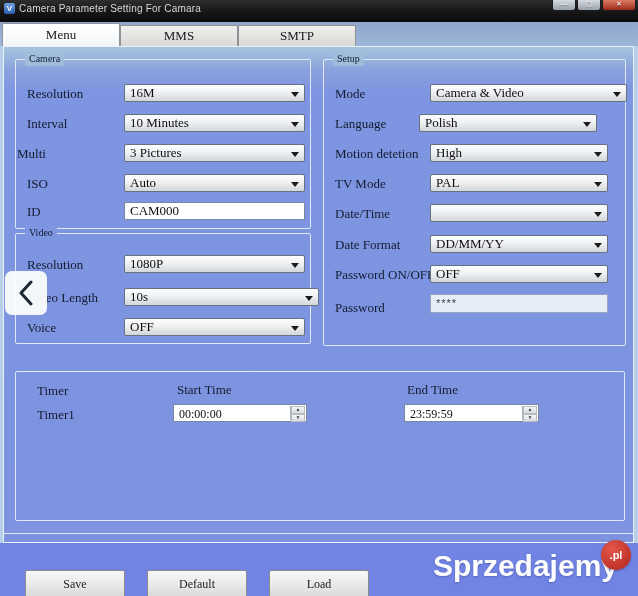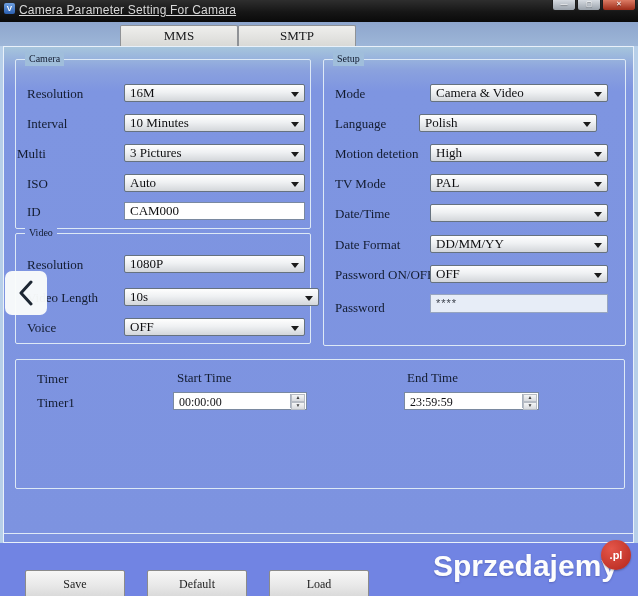--- a/index.html
+++ b/index.html
@@ -13,21 +13,21 @@
     position:absolute; left:0; top:0; width:638px; height:22px;
     background:linear-gradient(180deg,#2e2e2e 0%,#161616 55%,#0a0a0a 100%);
     display:flex; align-items:flex-start; padding:3px 0 0 4px;
     font-family:"Liberation Sans","DejaVu Sans",sans-serif;
   }
   .app-icon{
     width:11px; height:11px; margin-right:4px; border-radius:2px;
     background:linear-gradient(180deg,#6fa0e0,#2b5fb0);
     color:#fff; font-size:8px; line-height:11px; text-align:center; font-weight:bold;
   }
-  .title-text{ font-size:12px; color:#d8d8d8; letter-spacing:.2px;text-decoration:underline; }
+  .title-text{ font-size:10px; color:#d8d8d8; letter-spacing:.2px; }
   .win-btns{ position:absolute; right:2px; top:0; display:flex; gap:1px; }
   .win-btn{
     height:11px; border:1px solid #1c1c1c; border-top:none;
     border-radius:0 0 3px 3px; color:#fff; text-align:center;
     font-size:7px; line-height:9px; font-family:"Liberation Sans",sans-serif;
   }
   .wb-gray{ width:24px; background:linear-gradient(180deg,#d6dbe1,#99a1aa); color:#fff; }
   .wb-red{ width:34px; background:linear-gradient(180deg,#dc7b64,#9c2a17); }
   .wb-glyph{ display:inline-block; transform:translateY(-1px); text-shadow:0 1px 1px rgba(0,0,0,.5); }
   
@@ -134,20 +134,21 @@
       <div class="win-btn wb-gray"><span class="wb-glyph">—</span></div>
       <div class="win-btn wb-gray"><span class="wb-glyph">▢</span></div>
       <div class="win-btn wb-red"><span class="wb-glyph">✕</span></div>
     </div>
   </div>
 
   <div class="side-strip" style="left:0"></div>
   <div class="side-strip" style="right:0;width:4px"></div>
 
   <div class="tabstrip">
+    <div class="tab active" style="left:2px">Menu</div>
     <div class="tab" style="left:120px">MMS</div>
     <div class="tab" style="left:238px">SMTP</div>
   </div>
 
   <div class="page">
 
     <div class="group" style="left:11px;top:12px;width:296px;height:170px">
       <div class="group-title" style="background:#a0bedb"></div>
       <div class="group-title" style="background:#a0bedb">Camera</div>
 
@@ -198,21 +199,21 @@
       <div class="combo" style="left:108px;top:84px;width:181px">
         <span>OFF</span>
         <span class="arr"></span>
       </div>
     </div>
 
     <div class="group" style="left:319px;top:12px;width:303px;height:287px">
       <div class="group-title" style="background:#a0bedb">Setup</div>
 
       <span class="flabel" style="left:11px;top:26px">Mode</span>
-      <div class="combo" style="left:106px;top:24px;width:178px">
+      <div class="combo" style="left:106px;top:24px;width:197px">
         <span>Camera &amp; Video</span>
         <span class="arr"></span>
       </div>
 
       <span class="flabel" style="left:11px;top:56px">Language</span>
       <div class="combo" style="left:95px;top:54px;width:178px">
         <span>Polish</span>
         <span class="arr"></span>
       </div>
 
@@ -242,21 +243,21 @@
       <span class="flabel" style="left:11px;top:207px">Password ON/OFF</span>
       <div class="combo" style="left:106px;top:205px;width:178px">
         <span>OFF</span>
         <span class="arr"></span>
       </div>
 
       <span class="flabel" style="left:11px;top:240px">Password</span>
       <div class="tinput disabled" style="left:106px;top:234px;width:178px;height:19px">****</div>
     </div>
 
-    <div class="group" style="left:11px;top:312px;width:610px;height:130px">
+    <div class="group" style="left:11px;top:324px;width:610px;height:150px">
       <span class="theader" style="left:21px;top:11px">Timer</span>
       <span class="theader" style="left:161px;top:10px">Start Time</span>
       <span class="theader" style="left:391px;top:10px">End Time</span>
 
       <span class="flabel" style="left:21px;top:35px">Timer1</span>
 
       <div class="spinbox" style="left:157px;top:32px;width:134px">
         <span class="spin-val">00:00:00</span>
         <span class="spinner">
           <span class="spin-btn">▲</span>

